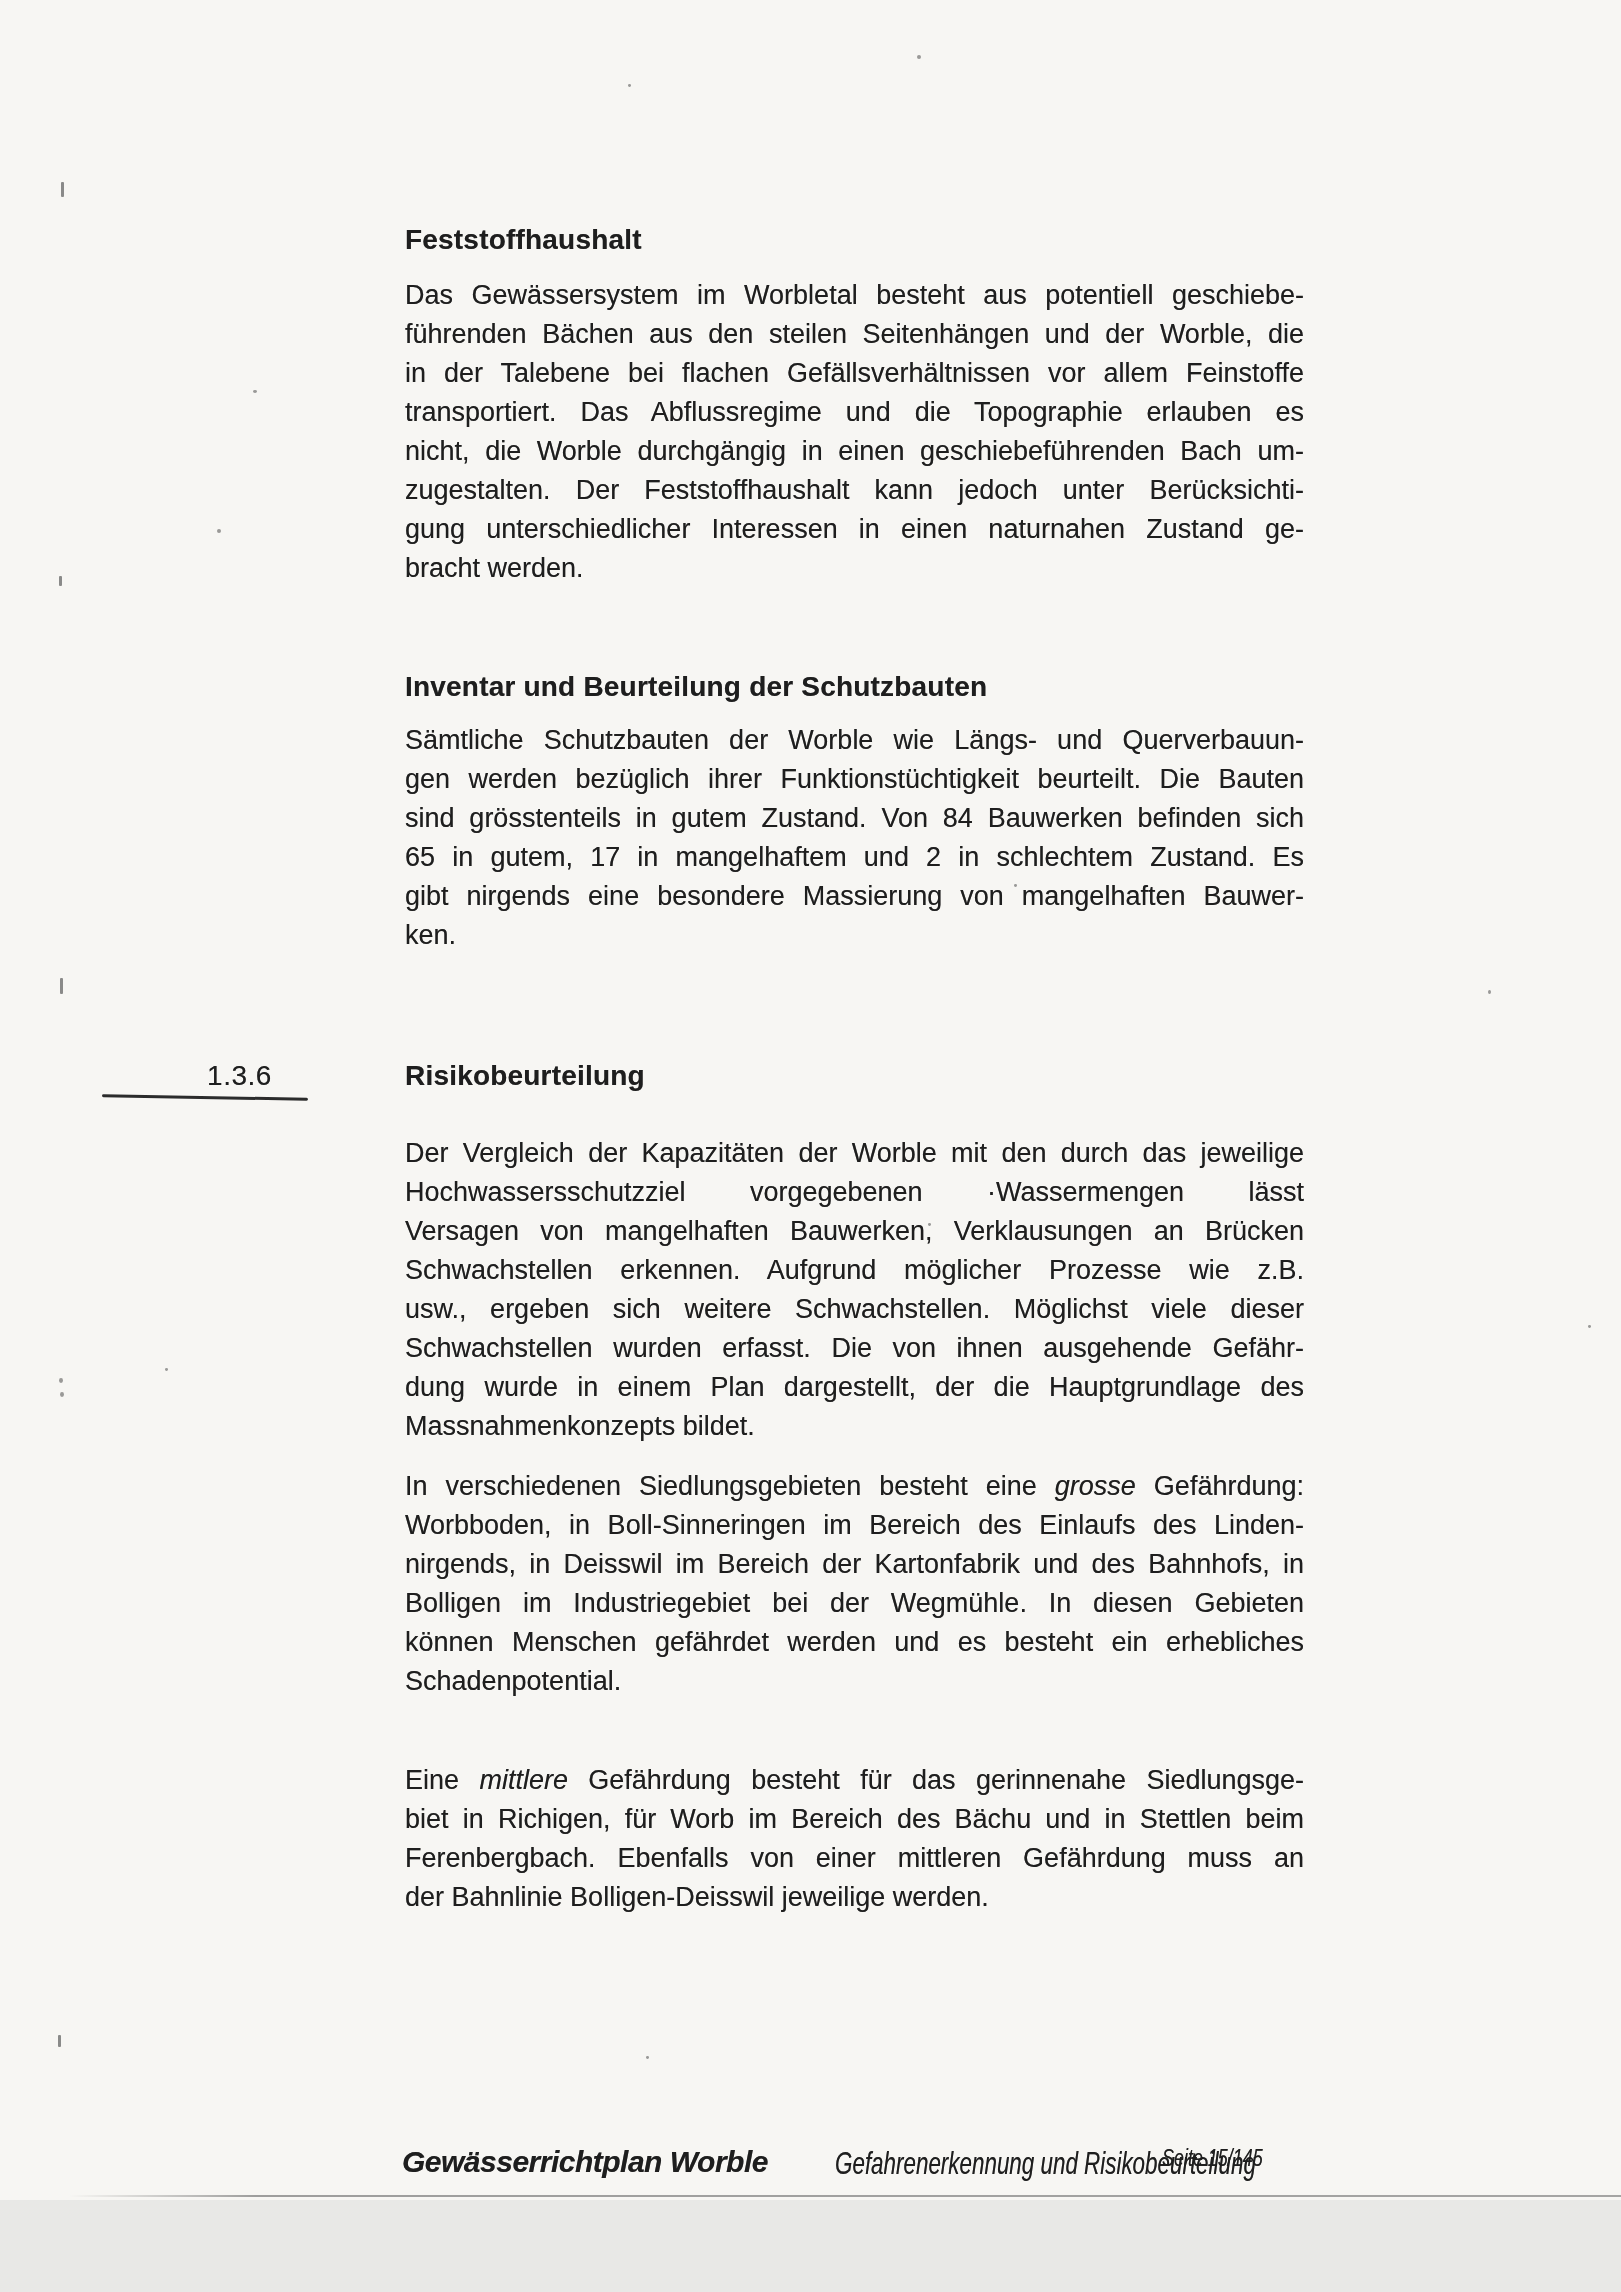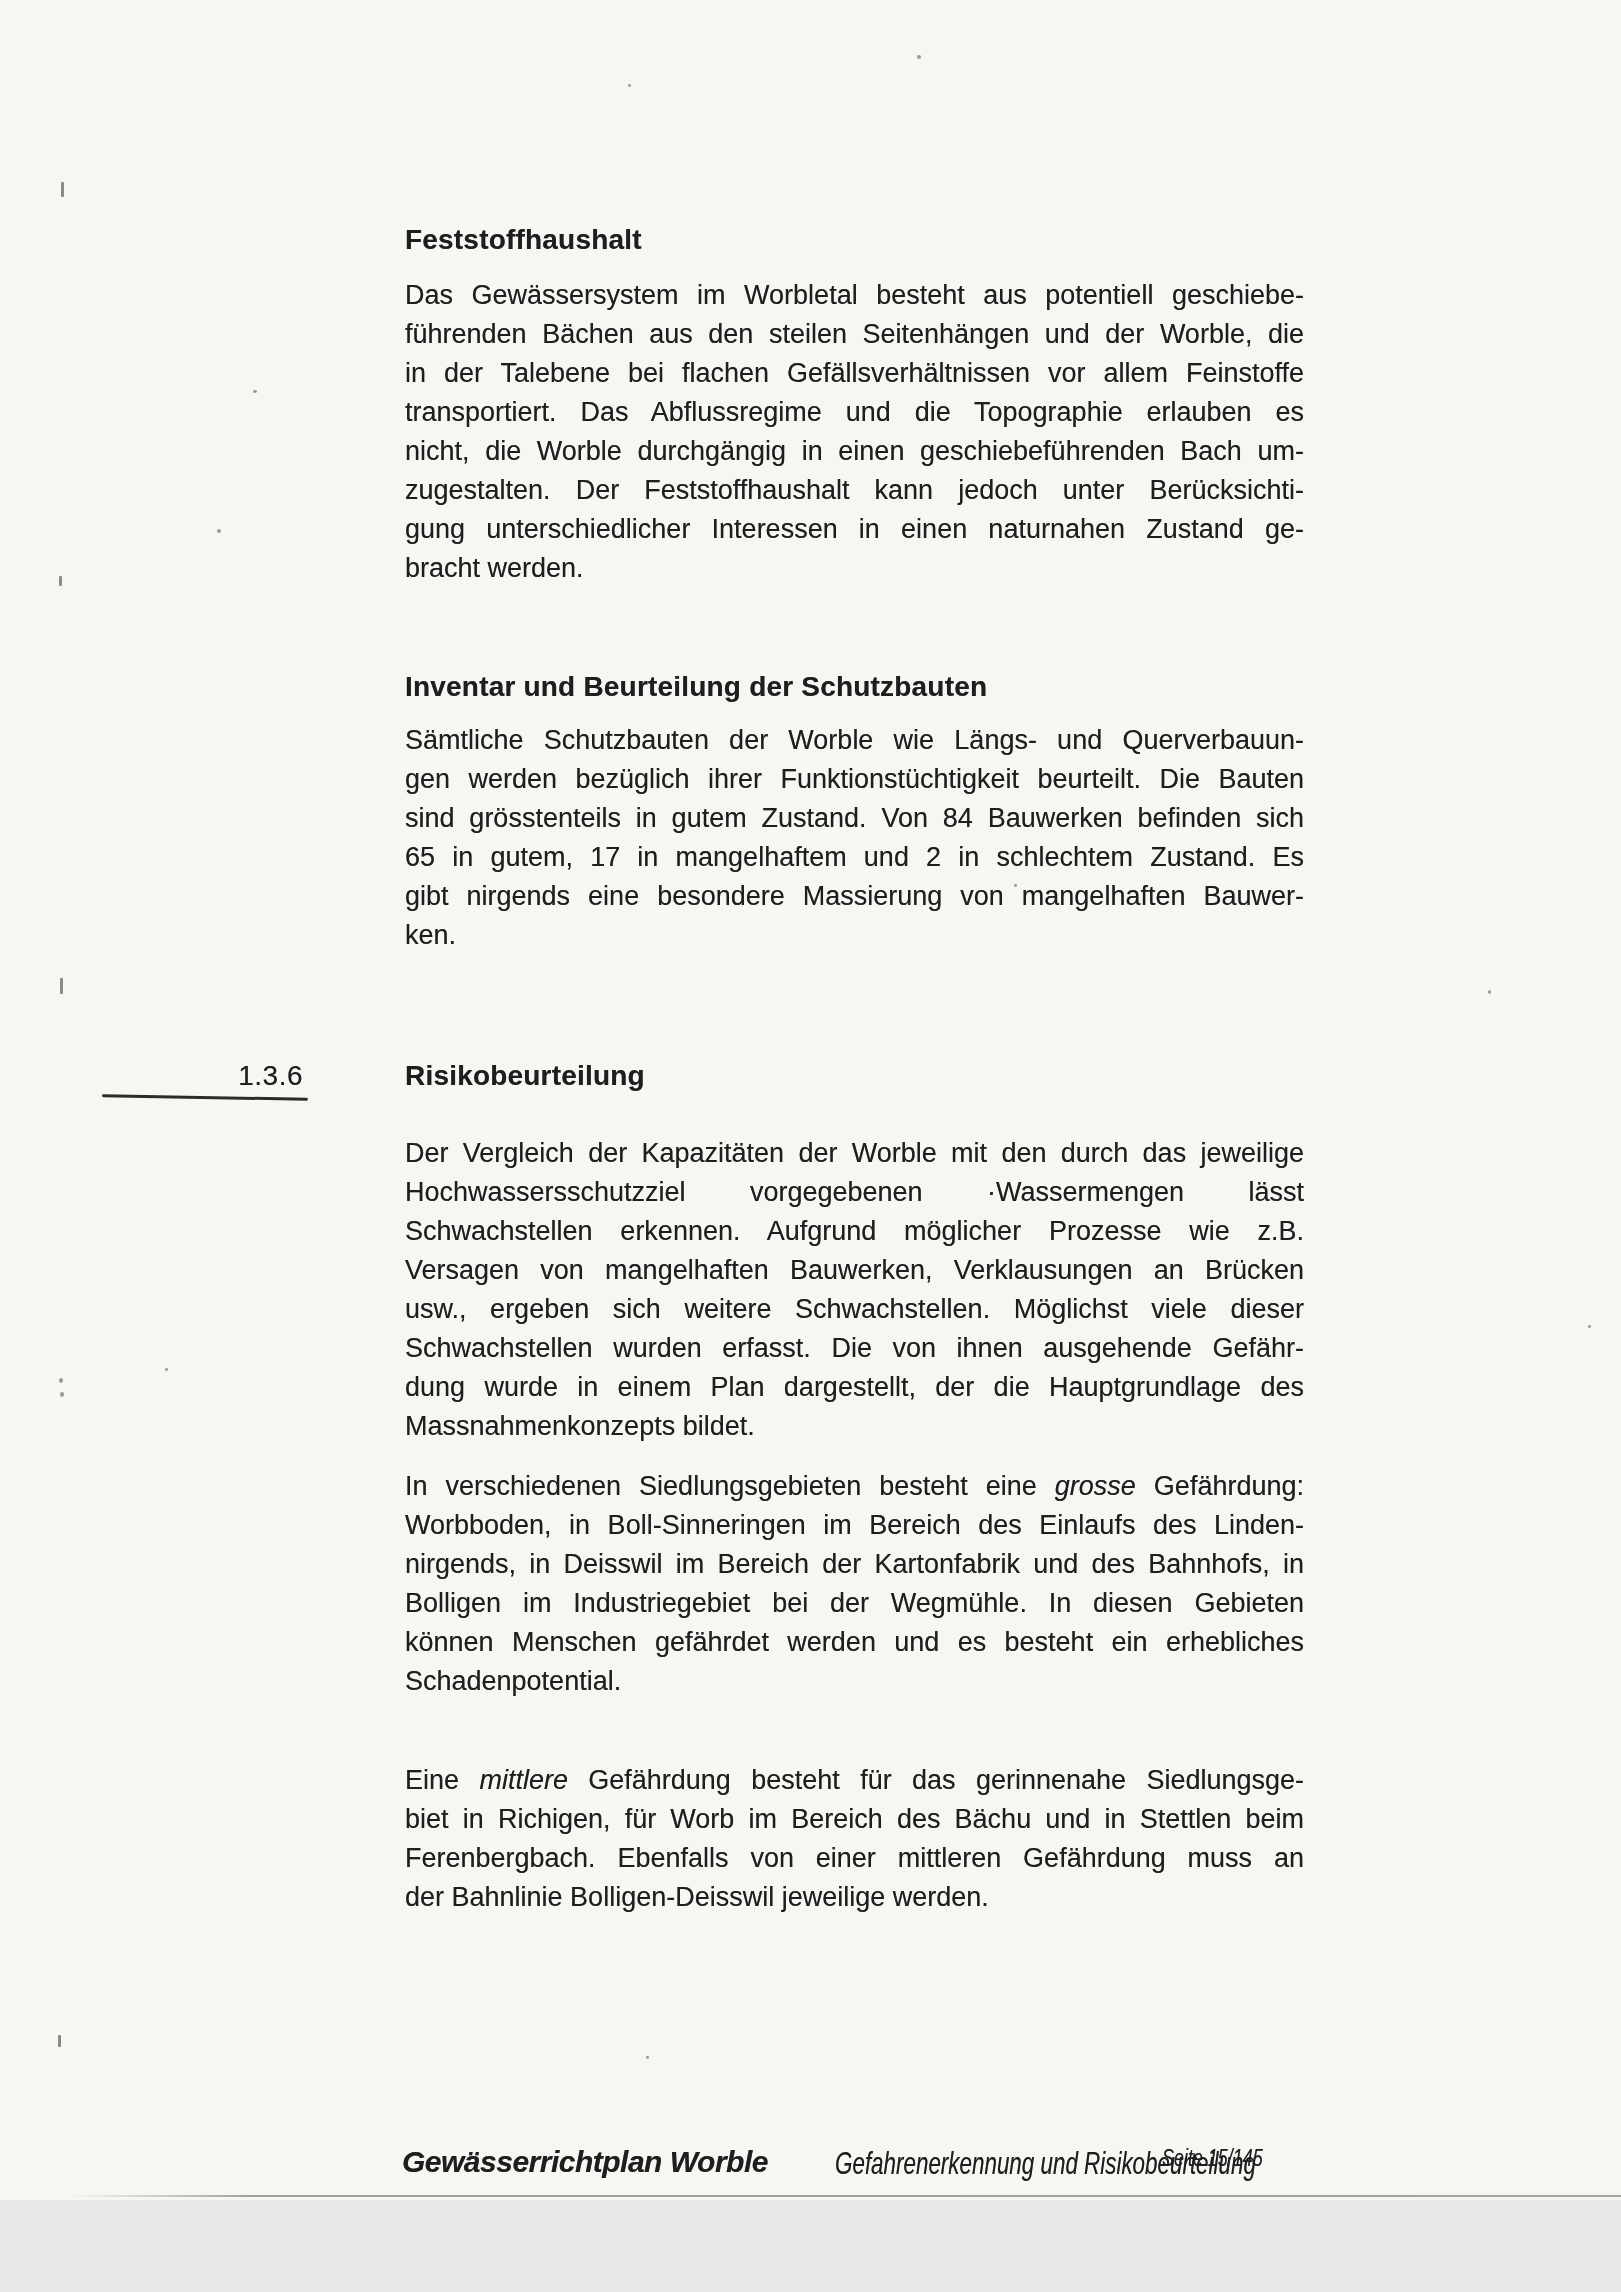--- a/index.html
+++ b/index.html
@@ -22,21 +22,21 @@
     font-weight: bold;
     line-height: 39px;
     letter-spacing: 0.2px;
     white-space: nowrap;
   }
   .para { font-size: 27px; line-height: 39px; }
   .para .line { text-align: justify; text-align-last: justify; white-space: normal; }
   .para .line.last { text-align-last: left; }
   .section-number {
     left: 176px; width: 127px;
-    text-align: right;
+    text-align: center;
     font-size: 28px;
     line-height: 39px;
     letter-spacing: 0.5px;
   }
   .section-underline {
     left: 102px; width: 206px; height: 2.9px;
     background: #2b2b2b;
     transform: rotate(1deg);
     border-radius: 2px;
   }
@@ -85,22 +85,22 @@
 
   <div class="abs section-number" style="top:1056px">1.3.6</div>
 
   <div class="abs section-underline" style="top:1096px"></div>
 
   <div class="abs col heading" style="top:1056px">Risikobeurteilung</div>
 
   <div class="abs col para" style="top:1134px">
       <div class="line">Der Vergleich der Kapazitäten der Worble mit den durch das jeweilige</div>
       <div class="line">Hochwassersschutzziel vorgegebenen ·Wassermengen lässt</div>
+      <div class="line">Versagen von mangelhaften Bauwerken, Verklausungen an Brücken</div>
       <div class="line">Schwachstellen erkennen. Aufgrund möglicher Prozesse wie z.B.</div>
-      <div class="line">Versagen von mangelhaften Bauwerken, Verklausungen an Brücken</div>
       <div class="line">usw., ergeben sich weitere Schwachstellen. Möglichst viele dieser</div>
       <div class="line">Schwachstellen wurden erfasst. Die von ihnen ausgehende Gefähr-</div>
       <div class="line">dung wurde in einem Plan dargestellt, der die Hauptgrundlage des</div>
       <div class="line last">Massnahmenkonzepts bildet.</div>
     </div>
 
   <div class="abs col para" style="top:1467px">
       <div class="line">In verschiedenen Siedlungsgebieten besteht eine <i>grosse</i> Gefährdung:</div>
       <div class="line">Worbboden, in Boll-Sinneringen im Bereich des Einlaufs des Linden-</div>
       <div class="line">nirgends, in Deisswil im Bereich der Kartonfabrik und des Bahnhofs, in</div>

